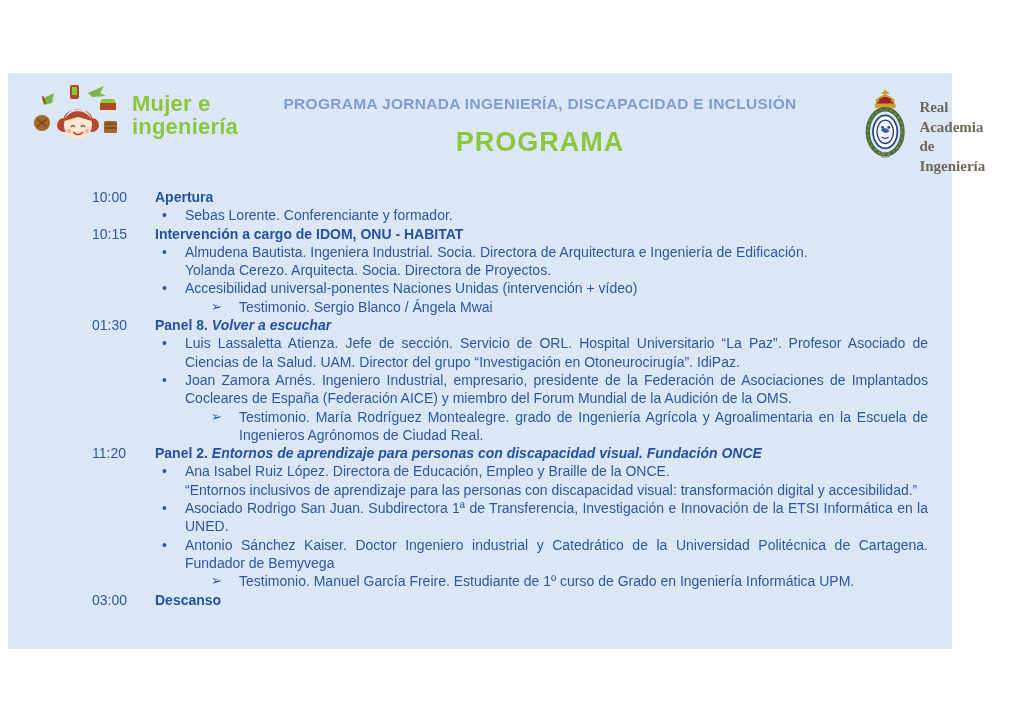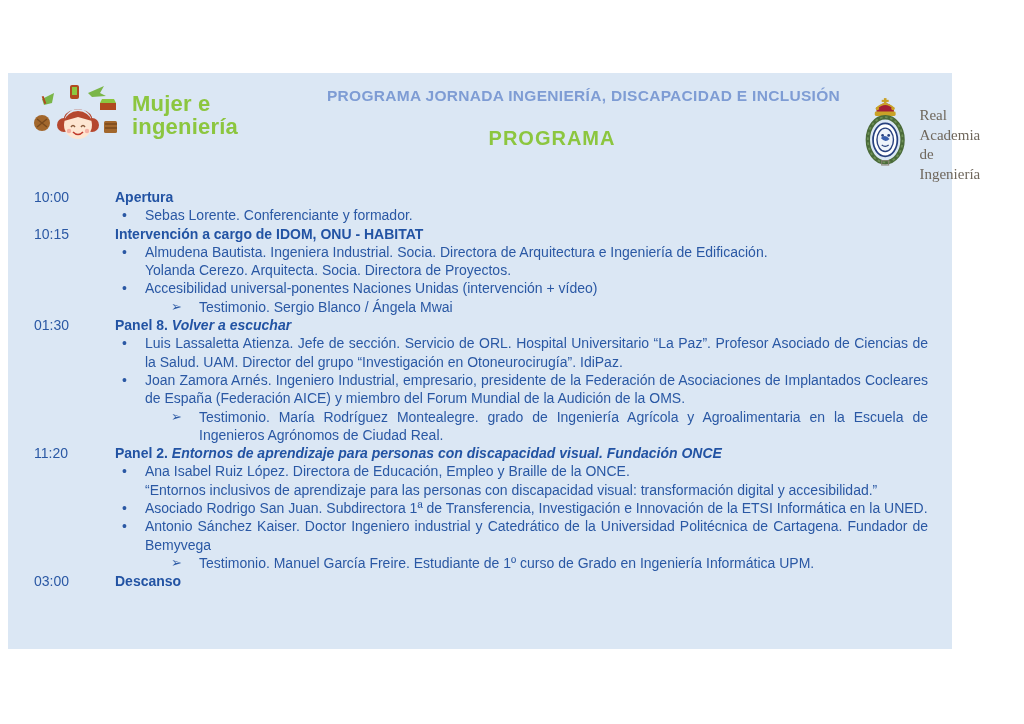--- a/index.html
+++ b/index.html
@@ -12,37 +12,37 @@
     background:#dbe7f4;
   }
   
   .logo-left{position:absolute;left:26px;top:10px;display:flex;align-items:center;}
   .logo-left svg{display:block;}
   .logo-left .logo-text{
     margin-left:10px;color:#8cc63f;font-weight:bold;font-size:22px;line-height:23px;
     letter-spacing:0.2px;
   }
   .event-title{
-    position:absolute;left:232px;top:14px;width:600px;text-align:right;
+    position:absolute;left:232px;top:22px;width:600px;text-align:center;
     color:#7e9cd4;font-weight:bold;font-size:15.5px;letter-spacing:0.3px;white-space:nowrap;
   }
   .program-title{
-    position:absolute;left:244px;top:54px;width:600px;text-align:center;
-    color:#8cc63f;font-weight:bold;font-size:20px;letter-spacing:1px;
-  }
-  .logo-right{position:absolute;left:852px;top:18px;display:flex;align-items:flex-start;}
+    position:absolute;left:232px;top:54px;width:600px;text-align:center;
+    color:#8cc63f;font-weight:bold;font-size:27px;letter-spacing:1px;
+  }
+  .logo-right{position:absolute;left:852px;top:10px;display:flex;align-items:flex-start;font-weight:bold;}
   .logo-right svg{display:block;}
   .logo-right .rai-text{
     margin-left:9px;margin-top:15px;color:#6f675c;font-family:"Liberation Serif",serif;
     font-size:15px;line-height:19.5px;
   }
   
   .agenda{position:absolute;left:0;top:115px;width:100%;color:#2a58a4;font-size:14px;line-height:18.3px;}
   .row{display:flex;}
-  .time{flex:0 0 75px;width:75px;padding-left:26px;box-sizing:border-box;}
+  .time{flex:0 0 75px;width:75px;padding-left:44px;box-sizing:border-box;margin-left:40px;}
   .content{flex:1;padding-right:24px;margin-left:32px;}
   .heading{font-weight:bold;color:#2253a3;}
   .ital{font-style:italic;}
   .bullet{position:relative;padding-left:30px;}
   .bullet > .mark{position:absolute;left:7px;top:0;}
   .cont-line{padding-left:30px;}
   .arrow{position:relative;padding-left:84px;}
   .arrow > .mark{position:absolute;left:56px;top:0;font-size:13px;}
   .justify{text-align:justify;}
 </style>

